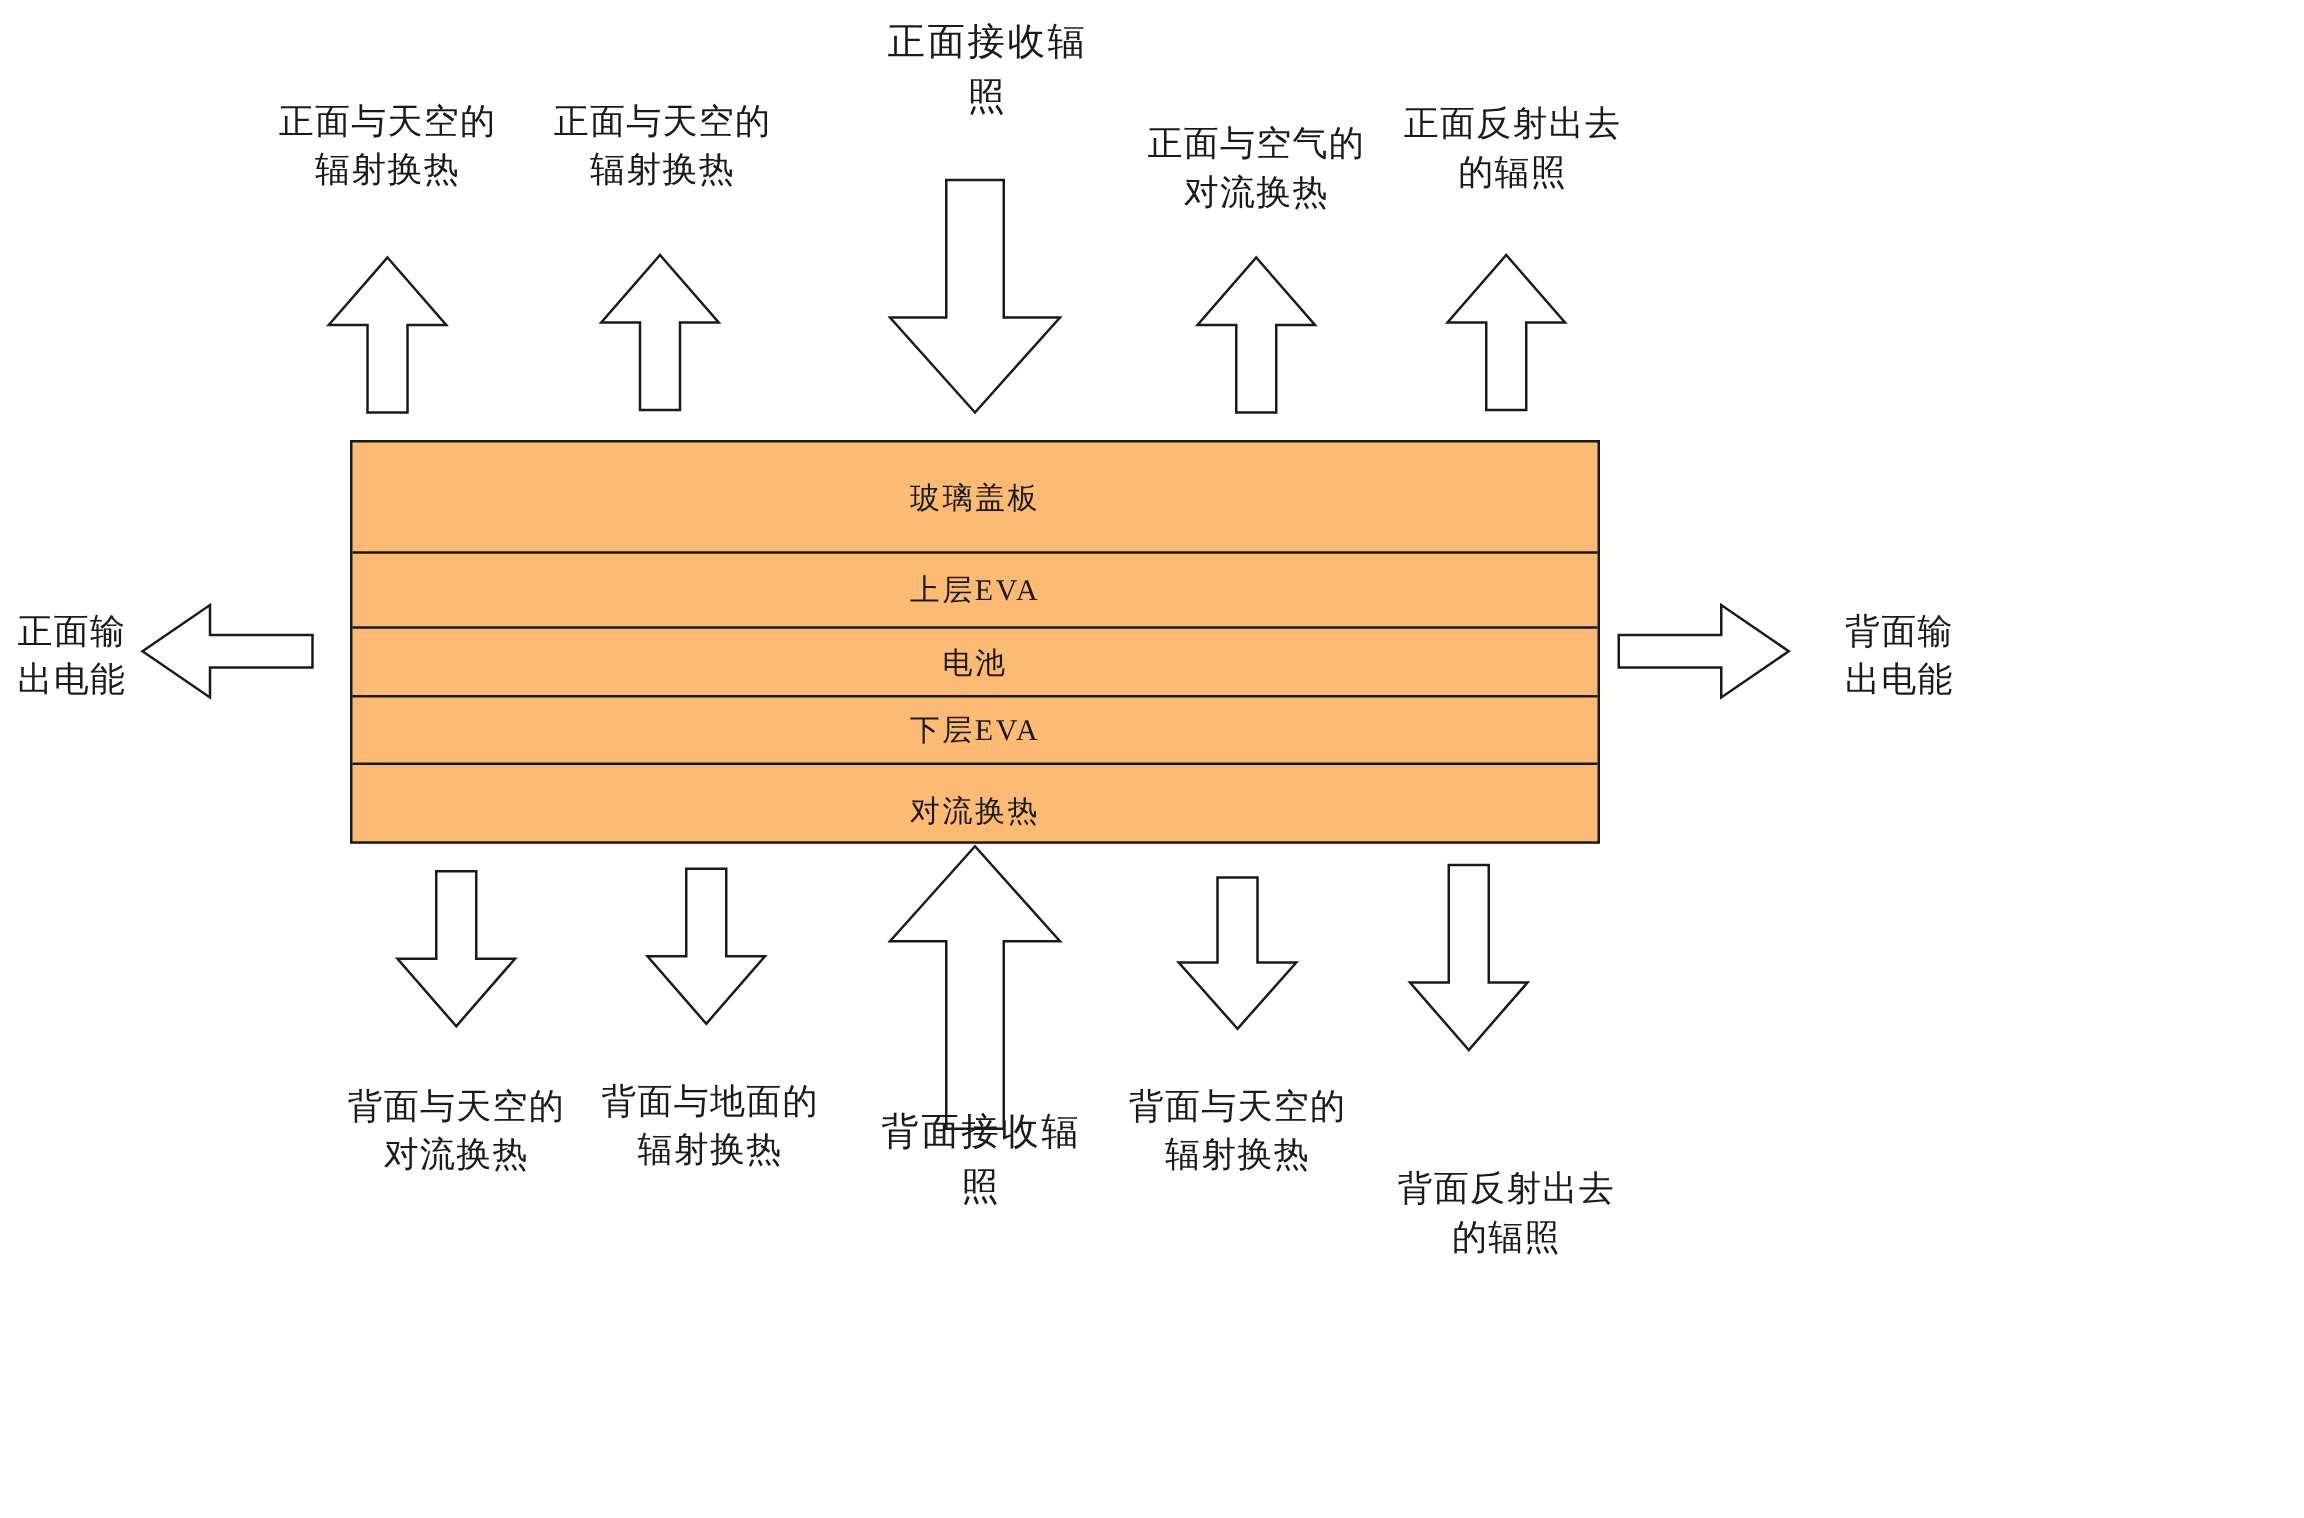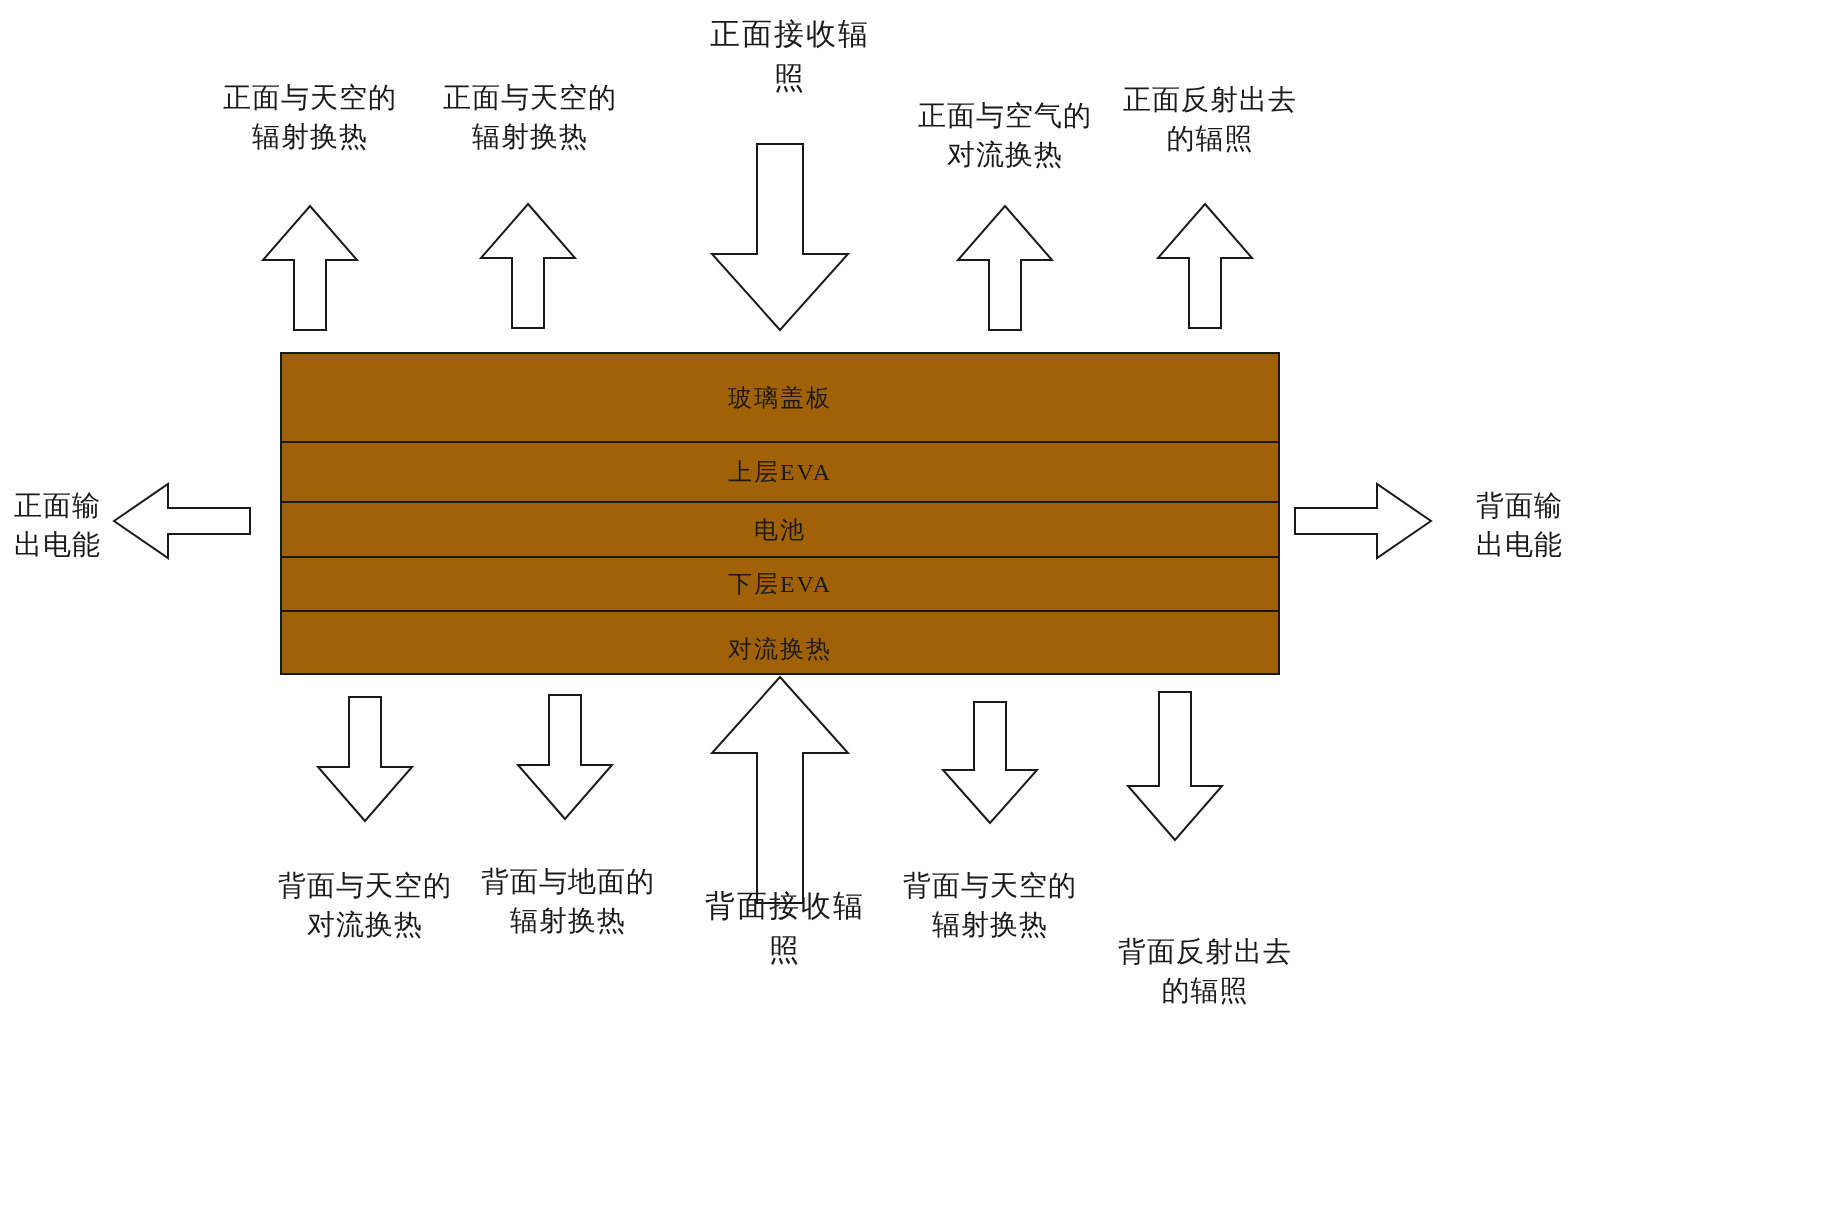--- a/index.html
+++ b/index.html
@@ -41,21 +41,21 @@
   .stack {
     position: absolute;
     left: 280px;
     top: 352px;
     width: 1000px;
     height: 323px;
     border: 2px solid #1a1a1a;
     box-sizing: border-box;
     display: flex;
     flex-direction: column;
-    background: #a16207;
+    background: #fdba74;
   }
   .layer {
     display: flex;
     align-items: center;
     justify-content: center;
     font-size: 24px;
     letter-spacing: 2px;
     border-bottom: 2px solid #1a1a1a;
     box-sizing: border-box;
     flex: 0 0 auto;

